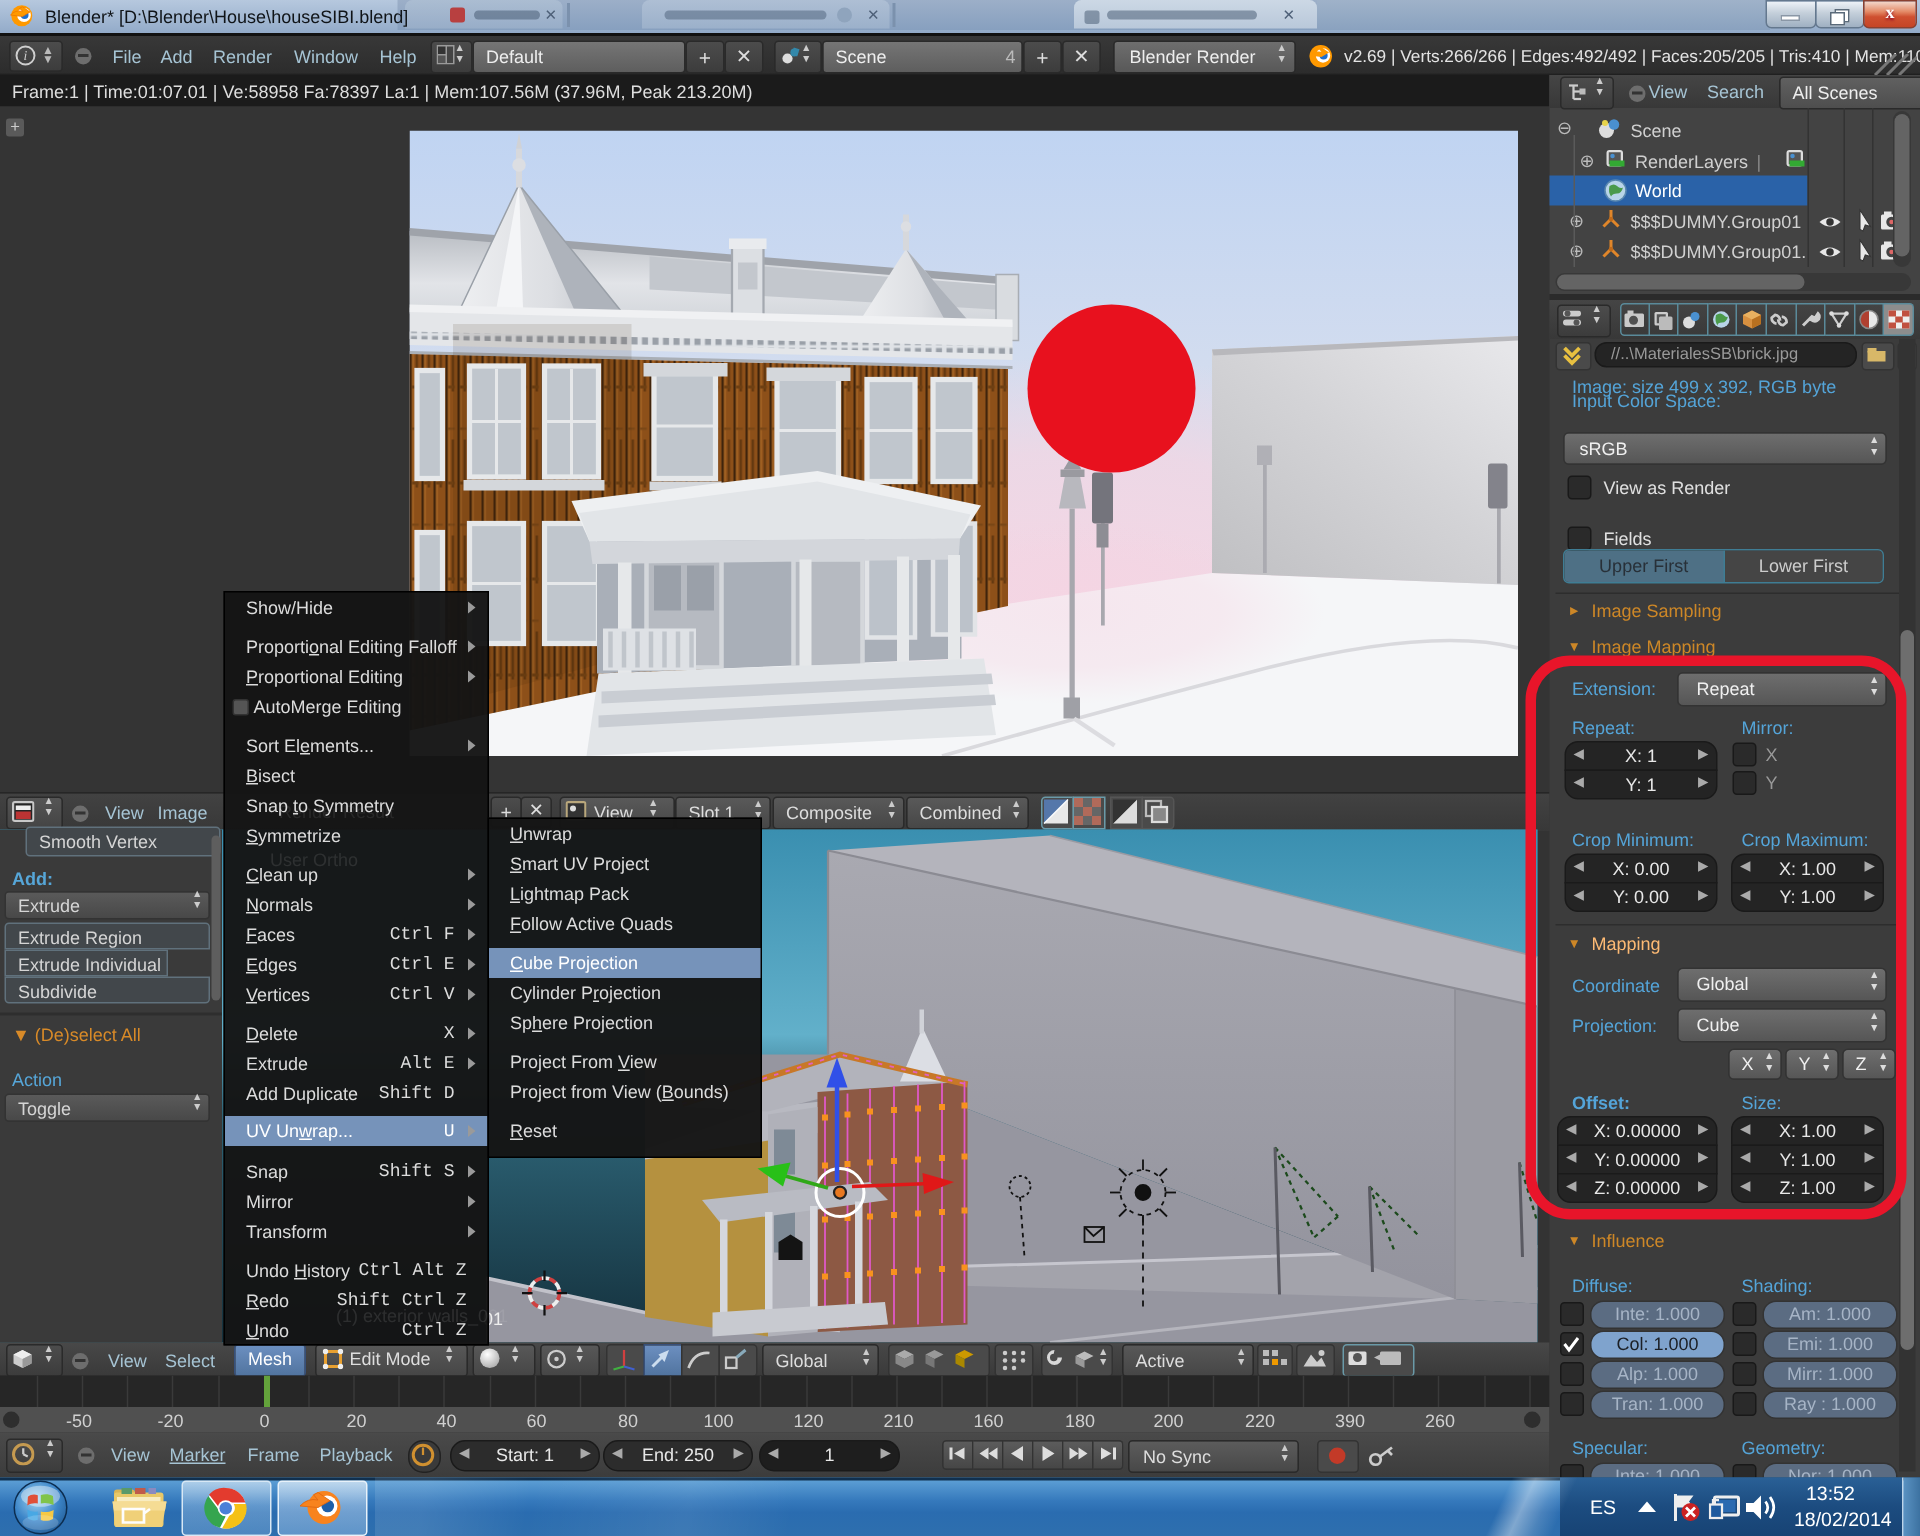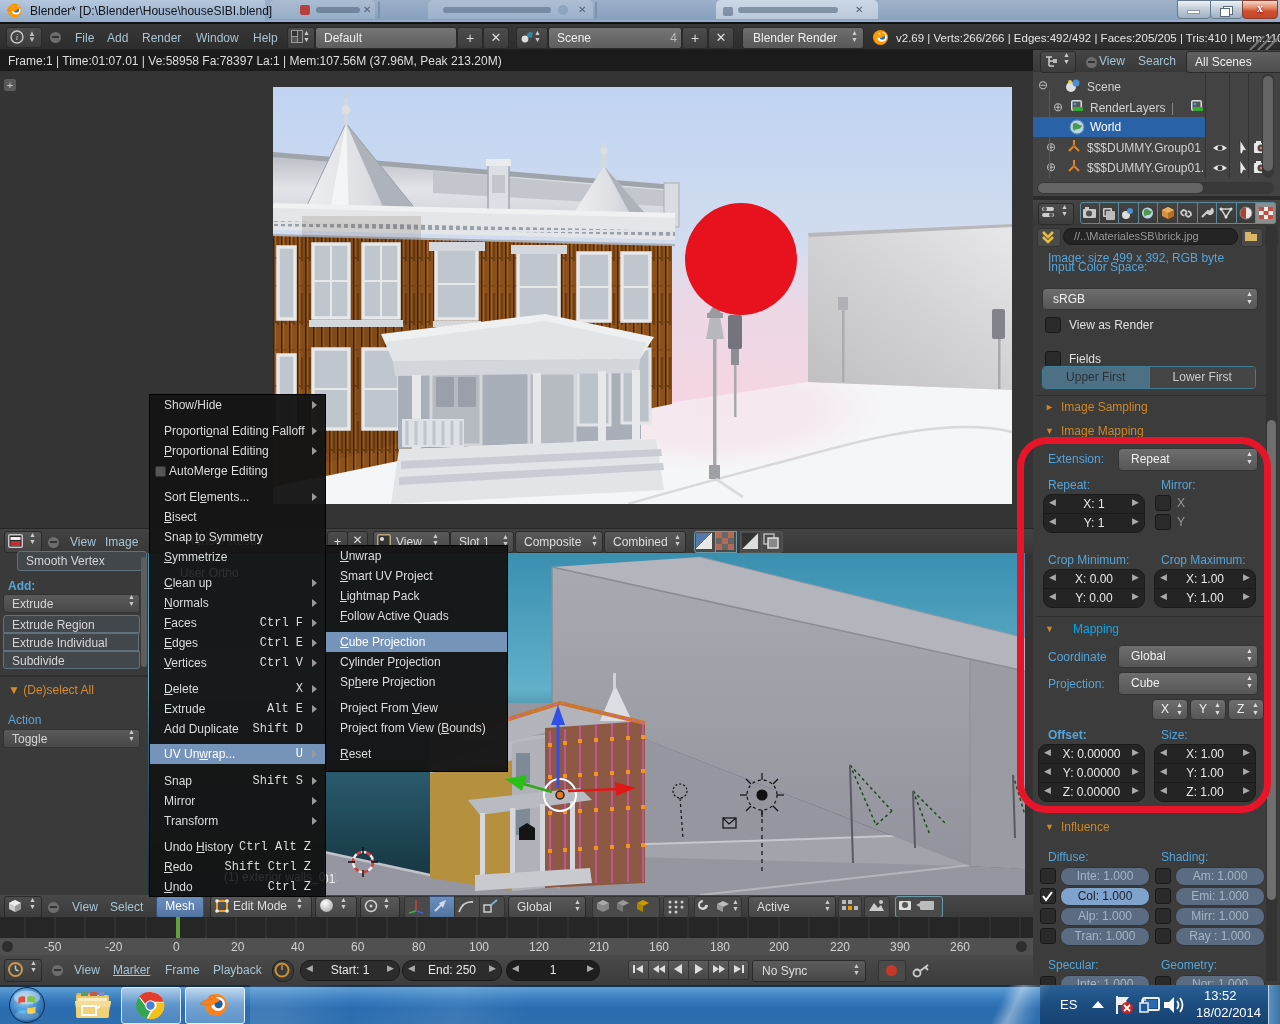--- a/index.html
+++ b/index.html
@@ -537,21 +537,21 @@
         <rect x="723" y="265" width="13" height="10" fill="#9a9aa2"></rect>
         <path d="M723,265 L729,271 L736,265"></path>
       </g>
     </svg>
   </div>
   <div class="abs" id="toolshelf">
     <div class="tsbtn" style="left:3px;top:-2px;width:130px;height:20px;margin-left:14px;">Smooth Vertex</div>
     <div class="blue" style="position:absolute;left:8px;top:26px;font-weight:bold;">Add:</div>
     <div class="tsbtn" style="left:3px;top:41px;width:137px;height:19px;background:linear-gradient(#5a5a5a,#484848);border-color:#333">Extrude<span style="position:absolute;right:4px;top:-2px;color:#ccc;font-size:7px">▲<br>▼</span></div>
     <div class="tsbtn" style="left:3px;top:62px;width:137px;height:18px;border-radius:3px 3px 0 0;">Extrude Region</div>
-    <div class="tsbtn" style="left:3px;top:80px;width:136px;height:18px;border-radius:0;">Extrude Individual</div>
+    <div class="tsbtn" style="left:3px;top:80px;width:109px;height:18px;border-radius:0;">Extrude Individual</div>
     <div class="tsbtn" style="left:3px;top:98px;width:137px;height:18px;border-radius:0 0 3px 3px;">Subdivide</div>
     <div style="position:absolute;left:0px;top:122px;width:148px;height:2px;background:#2e2e2e"></div>
     <div style="position:absolute;left:8px;top:130px;color:#d88a28">▼ <span style="color:#d88a28">(De)select All</span></div>
     <div class="blue" style="position:absolute;left:8px;top:160px;">Action</div>
     <div class="tsbtn" style="left:3px;top:176px;width:137px;height:19px;background:linear-gradient(#5a5a5a,#484848);border-color:#333">Toggle<span style="position:absolute;right:4px;top:-2px;color:#ccc;font-size:7px">▲<br>▼</span></div>
     <div style="position:absolute;left:141px;top:4px;width:6px;height:110px;background:#5e5e5e;border-radius:3px"></div>
   </div>
   <div class="abs" id="v3dhdr">
     <div class="field" style="left:4px;top:1px;width:36px;height:20px;"></div>
     <svg style="position:absolute;left:8px;top:4px" width="14" height="14" viewBox="0 0 14 14">
@@ -1029,21 +1029,21 @@
     <div class="chk" style="left:122px;top:318px;"></div>
       <div style="position:absolute;left:144px;top:319px;color:#999">Y</div>
     <div class="prop-lbl" style="left:15px;top:357px;">Crop Minimum:</div>
     <div class="prop-lbl" style="left:128px;top:357px;">Crop Maximum:</div>
     <div class="stepper" style="left:10px;top:373px;width:100px;height:18px;border-radius:9px 9px 0 0"><span class="la">◀</span><span style="position:relative;top:2px">X: 0.00</span><span class="ra">▶</span></div>
     <div class="stepper" style="left:10px;top:392px;width:100px;height:18px;border-radius:0 0 9px 9px"><span class="la">◀</span><span style="position:relative;top:2px">Y: 0.00</span><span class="ra">▶</span></div>
     <div class="stepper" style="left:121px;top:373px;width:100px;height:18px;border-radius:9px 9px 0 0"><span class="la">◀</span><span style="position:relative;top:2px">X: 1.00</span><span class="ra">▶</span></div>
     <div class="stepper" style="left:121px;top:392px;width:100px;height:18px;border-radius:0 0 9px 9px"><span class="la">◀</span><span style="position:relative;top:2px">Y: 1.00</span><span class="ra">▶</span></div>
     <div style="position:absolute;left:4px;top:420px;width:239px;height:1px;background:#2d2d2d"></div>
     <div style="position:absolute;left:12px;top:428px;color:#cd8727;font-size:9px">▼</div>
-    <div style="position:absolute;left:40px;top:426px;color:#0ea5e9;">Mapping</div>
+    <div style="position:absolute;left:28px;top:426px;color:#fdba74;">Mapping</div>
     <div class="prop-lbl" style="left:15px;top:454px;">Coordinate</div>
     <div class="ddown" style="left:85px;top:449px;width:138px;height:21px;">
         <span style="position:absolute;left:12px;top:3px">Global</span>
         <span class="ar2">▲<br>▼</span>
       </div>
     <div class="prop-lbl" style="left:15px;top:481px;">Projection:</div>
     <div class="ddown" style="left:85px;top:476px;width:138px;height:21px;">
         <span style="position:absolute;left:12px;top:3px">Cube</span>
         <span class="ar2">▲<br>▼</span>
       </div>

